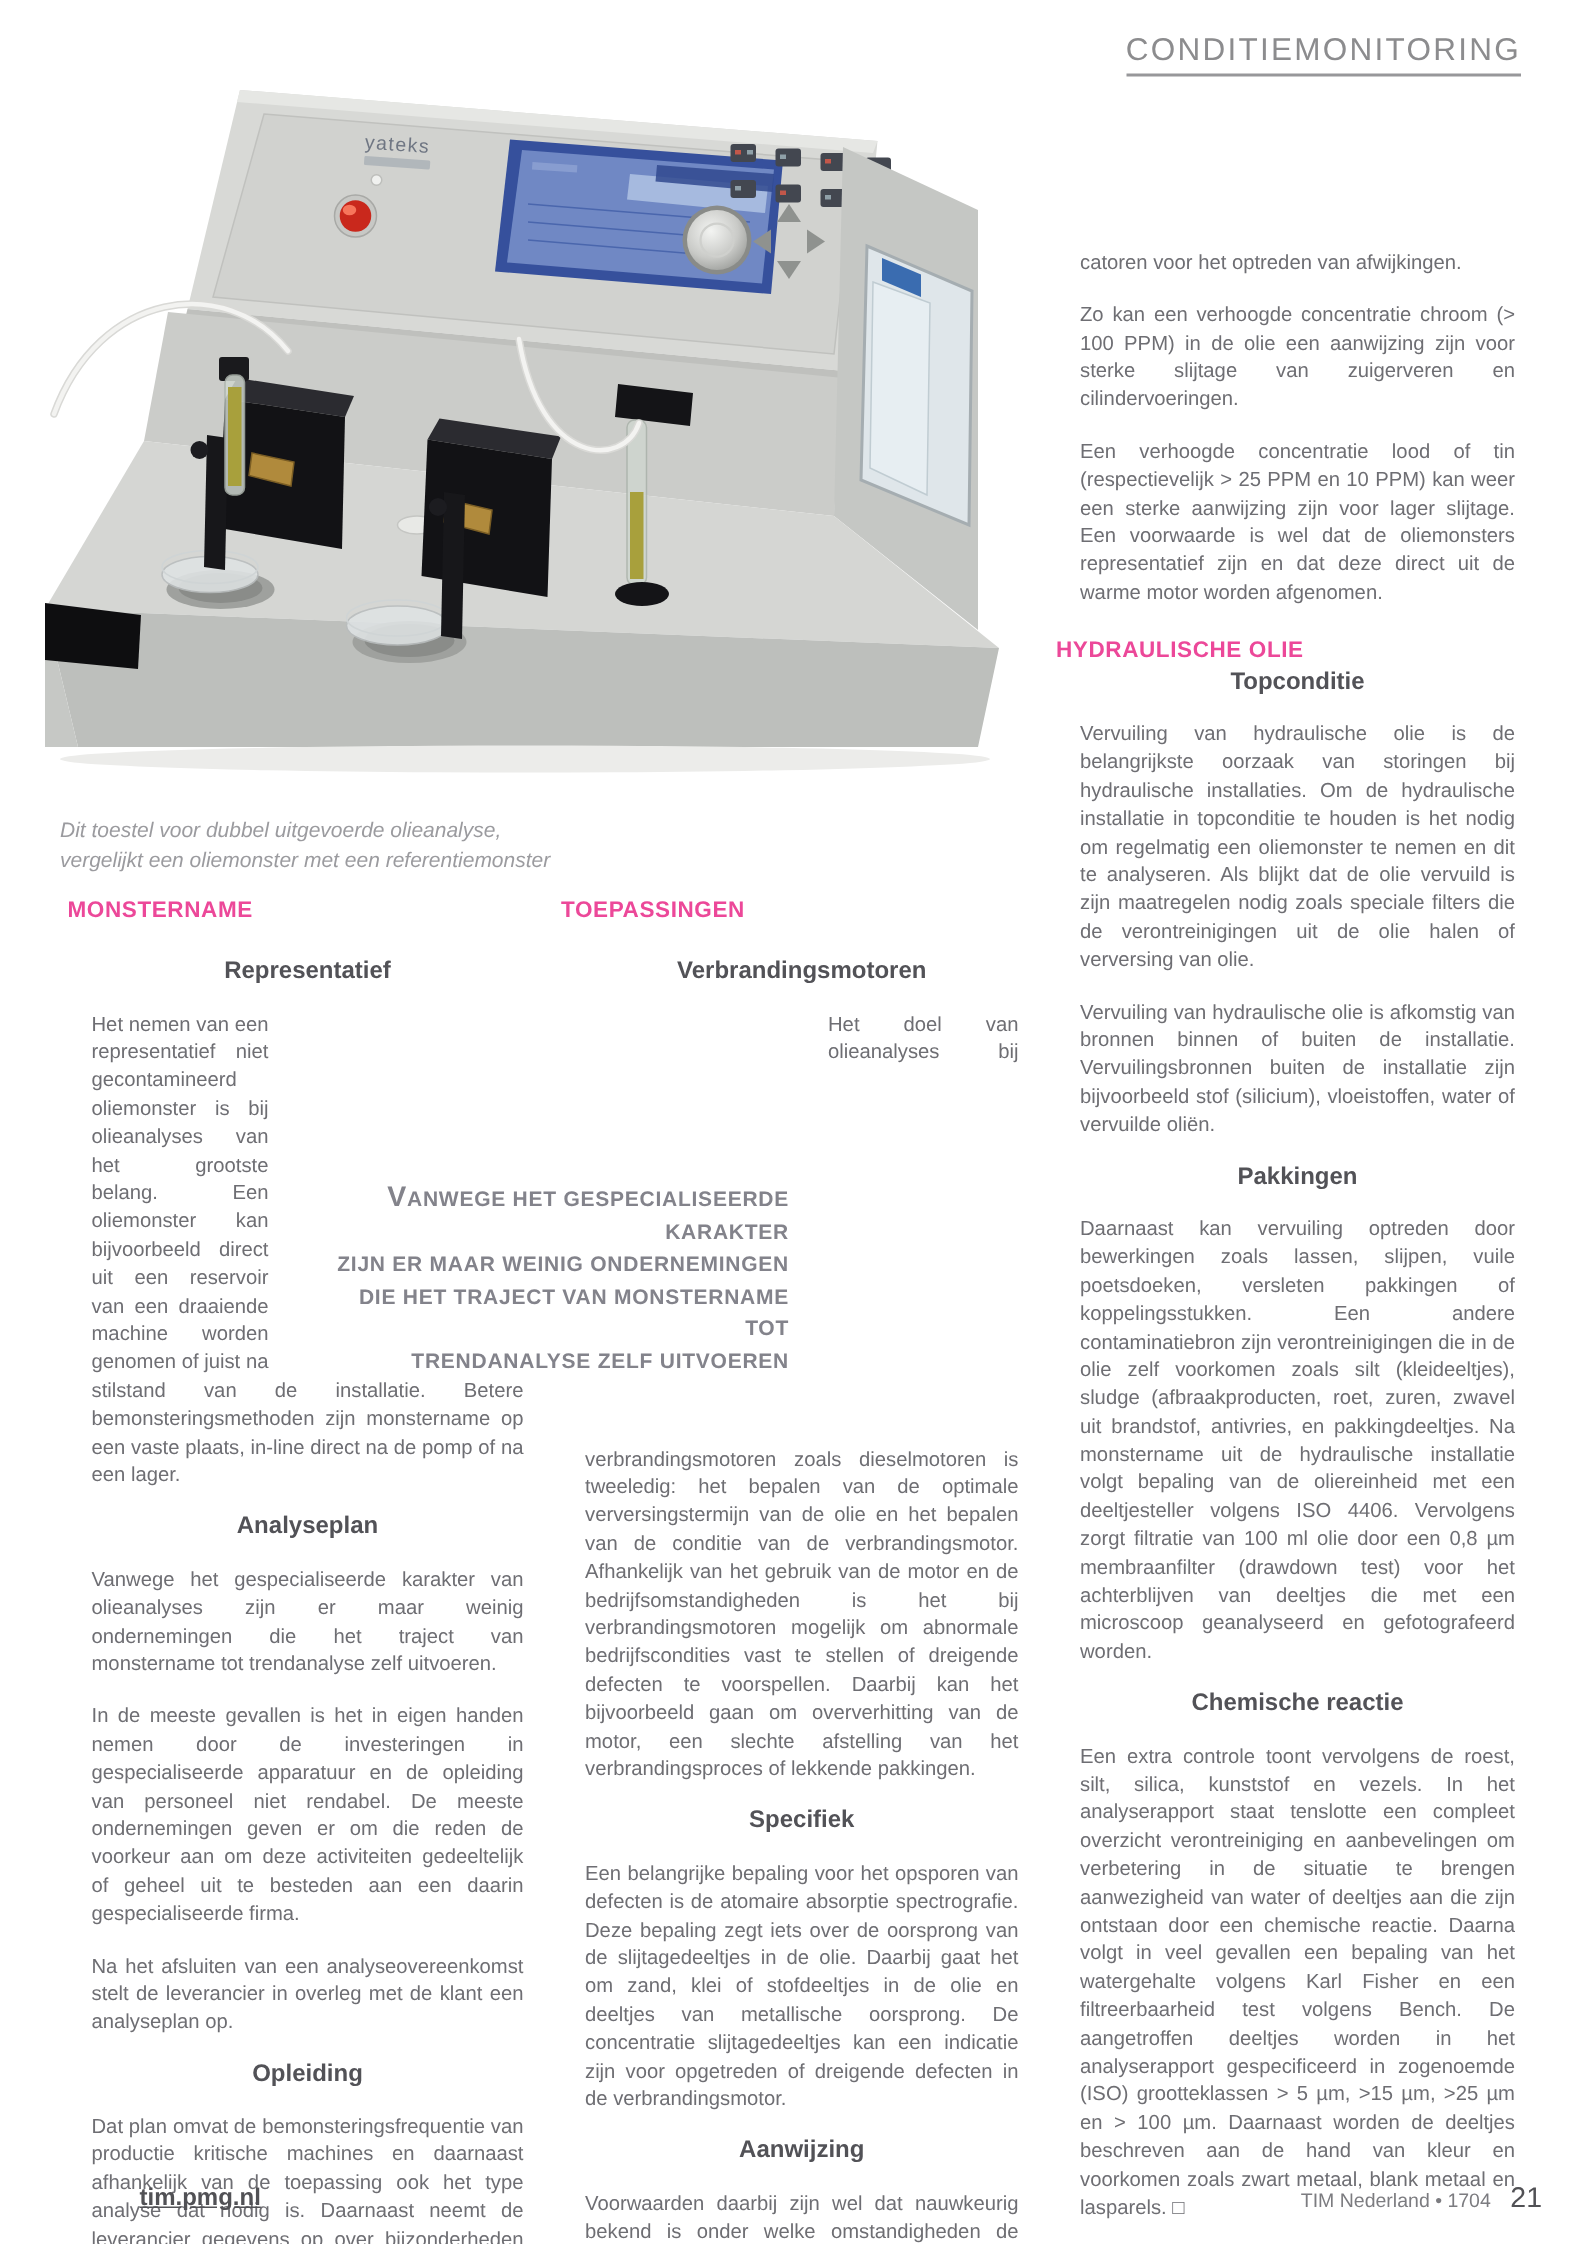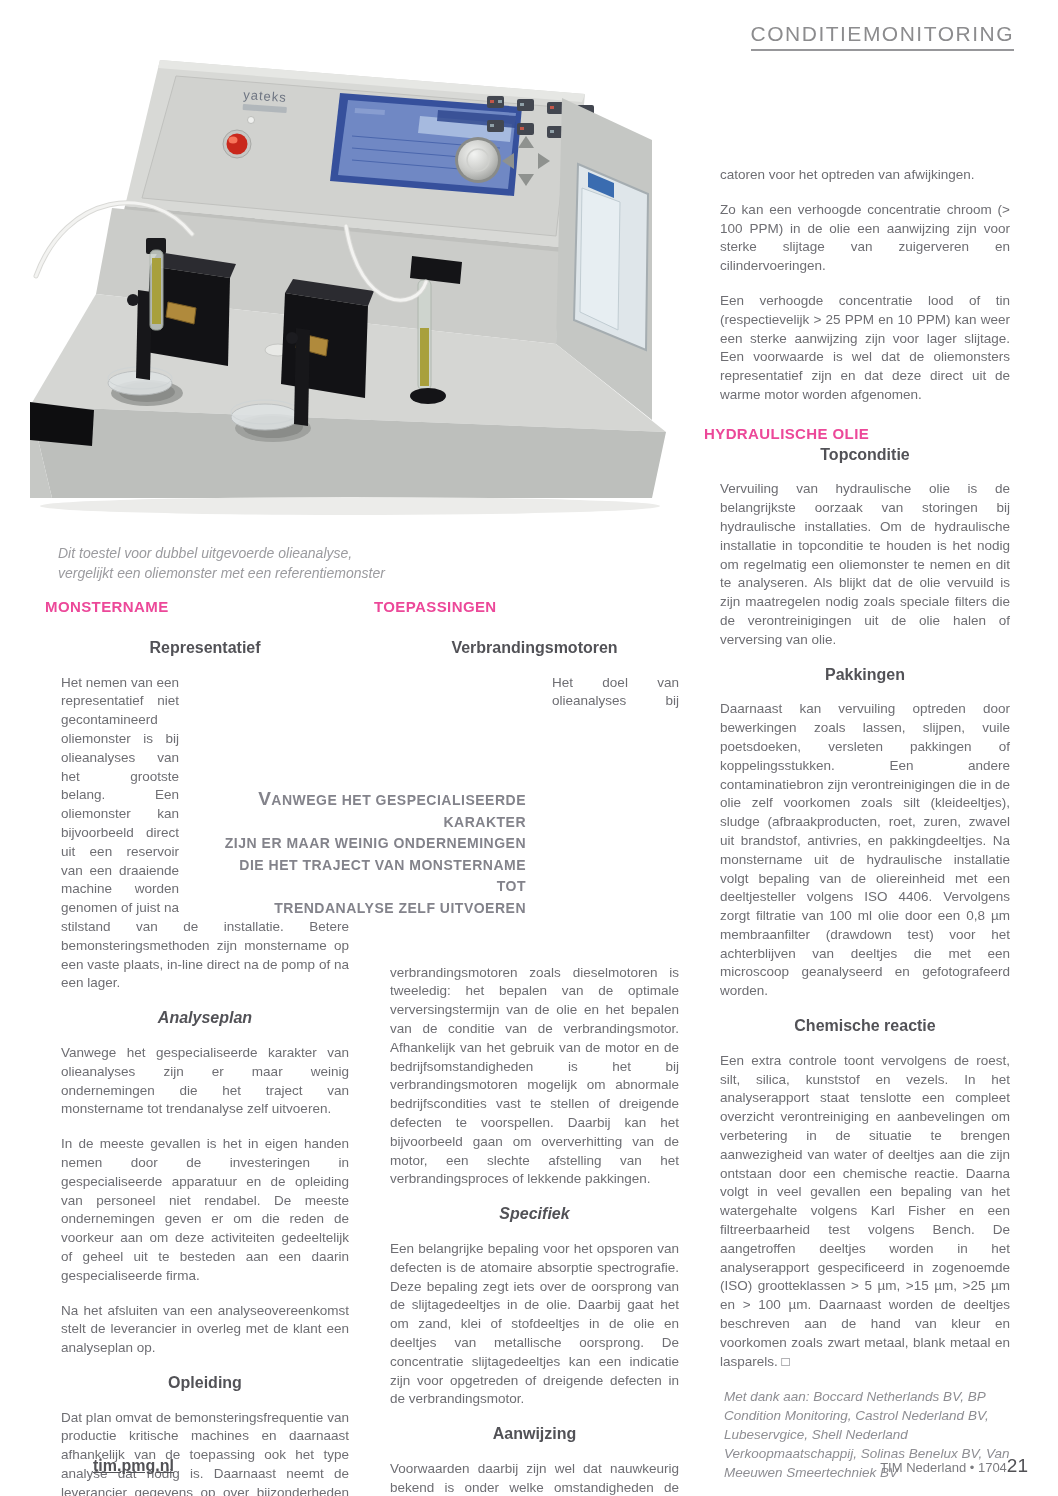--- a/index.html
+++ b/index.html
@@ -1,44 +1,44 @@
 <!DOCTYPE html>
 <html><head>
 <meta charset="utf-8">
 <style>
   html,body{margin:0;padding:0;background:#ffffff;}
   .page{position:relative;width:1058px;height:1496px;background:#fff;overflow:hidden;
         font-family:"Liberation Sans",sans-serif;}
   .header{position:absolute;top:22px;right:44px;font-size:21px;letter-spacing:1.5px;
           color:#8c8c8e;border-bottom:2px solid #97979a;padding-bottom:3px;font-weight:400;}
   .photo{position:absolute;left:30px;top:36px;width:660px;height:502px;}
-  .caption{position:absolute;left:58px;top:544px;font-style:italic;color:#9b9b9f;
+  .caption{position:absolute;left:40px;top:544px;font-style:italic;color:#9b9b9f;
            font-size:14px;line-height:19.5px;}
   .col{position:absolute;width:320px;font-size:13.5px;line-height:18.8px;color:#6e6e73;
        text-align:justify;}
   #col1{left:45px;top:598px;}
   #col2{left:374px;top:598px;width:321px;}
   #col3{left:704px;top:150px;width:322px;}
   .kicker{font-size:15px;font-weight:bold;color:#ec4899;letter-spacing:.4px;
           margin:0 0 22px 0;text-align:left;}
   .subhead{font-size:16px;font-weight:bold;color:#525257;margin:14px 0 4px 0;text-align:center;}
   .kicker + .subhead{margin-top:0;}
   .col p{margin:16px;}
   .spacer-r{float:right;width:160px;height:140px;margin:94px 0 6px 10px;}
   .spacer-l{float:left;width:152px;height:190px;margin:94px 10px 6px 0;}
-  .clear{clear:both;font-style:italic;}
+  .clear{clear:both;}
   .pullquote{position:absolute;left:208px;top:788px;width:318px;text-align:right;
              font-weight:bold;color:#83838b;font-size:14px;line-height:21.5px;
              letter-spacing:.5px;}
   .pullquote .pq-line:first-child::first-letter{font-size:19px;}
   .credits{margin-top:16px;text-align:left;font-style:italic;color:#8e8e93;
            font-size:13.5px;line-height:19px;margin-left:20px;}
   .footer-site{position:absolute;left:45px;top:1457px;font-size:16px;font-weight:bold;
                color:#515155;text-decoration:underline;cursor:pointer;margin-left:48px;}
-  .footer-right{position:absolute;right:30px;top:1455px;display:flex;align-items:baseline;}
+  .footer-right{position:absolute;right:30px;top:1455px;display:flex;align-items:baseline;gap:13px;}
   .footer-issue{font-size:13px;color:#7c7c80;}
   .footer-page{font-size:19px;color:#515155;}
 </style>
 </head>
 <body>
 
 <div class="page">
 
   <div class="header">CONDITIEMONITORING</div>
 
@@ -212,20 +212,21 @@
     <p>Voorwaarden daarbij zijn wel dat nauwkeurig bekend is onder welke omstandigheden de motor heeft gewerkt en uit welke legeringen de verschillende motoronderdelen bestaan. Op zich zegt de absolute concentratie metallische slijtagedeeltjes in de olie niet genoeg. Een trendmatige verhoging of plotselinge vermeerdering zijn daarbij belangrijkere indi-</p>
   </div>
 
   <div class="col" id="col3">
     <p>catoren voor het optreden van afwijkingen.</p>
     <p>Zo kan een verhoogde concentratie chroom (&gt; 100 PPM) in de olie een aanwijzing zijn voor sterke slijtage van zuigerveren en cilindervoeringen.</p>
     <p>Een verhoogde concentratie lood of tin (respectievelijk &gt; 25 PPM en 10 PPM) kan weer een sterke aanwijzing zijn voor lager slijtage. Een voorwaarde is wel dat de oliemonsters representatief zijn en dat deze direct uit de warme motor worden afgenomen.</p>
     <div class="kicker" style="margin:20px 0 2px 0;">HYDRAULISCHE OLIE</div>
     <div class="subhead">Topconditie</div>
     <p>Vervuiling van hydraulische olie is de belangrijkste oorzaak van storingen bij hydraulische installaties. Om de hydraulische installatie in topconditie te houden is het nodig om regelmatig een oliemonster te nemen en dit te analyseren. Als blijkt dat de olie vervuild is zijn maatregelen nodig zoals speciale filters die de verontreinigingen uit de olie halen of verversing van olie.</p>
+    <p>Vervuiling van hydraulische olie is afkomstig van bronnen binnen of buiten de installatie. Vervuilingsbronnen buiten de installatie zijn bijvoorbeeld stof (silicium), vloeistoffen, water of vervuilde oliën.</p>
     <div class="subhead">Pakkingen</div>
     <p>Daarnaast kan vervuiling optreden door bewerkingen zoals lassen, slijpen, vuile poetsdoeken, versleten pakkingen of koppelingsstukken. Een andere contaminatiebron zijn verontreinigingen die in de olie zelf voorkomen zoals silt (kleideeltjes), sludge (afbraakproducten, roet, zuren, zwavel uit brandstof, antivries, en pakkingdeeltjes. Na monstername uit de hydraulische installatie volgt bepaling van de oliereinheid met een deeltjesteller volgens ISO 4406. Vervolgens zorgt filtratie van 100 ml olie door een 0,8 µm membraanfilter (drawdown test) voor het achterblijven van deeltjes die met een microscoop geanalyseerd en gefotografeerd worden.</p>
     <div class="subhead">Chemische reactie</div>
     <p>Een extra controle toont vervolgens de roest, silt, silica, kunststof en vezels. In het analyserapport staat tenslotte een compleet overzicht verontreiniging en aanbevelingen om verbetering in de situatie te brengen aanwezigheid van water of deeltjes aan die zijn ontstaan door een chemische reactie. Daarna volgt in veel gevallen een bepaling van het watergehalte volgens Karl Fisher en een filtreerbaarheid test volgens Bench. De aangetroffen deeltjes worden in het analyserapport gespecificeerd in zogenoemde (ISO) grootteklassen &gt; 5 µm, &gt;15 µm, &gt;25 µm en &gt; 100 µm. Daarnaast worden de deeltjes beschreven aan de hand van kleur en voorkomen zoals zwart metaal, blank metaal en lasparels. □</p>
     <div class="credits">Met dank aan: Boccard Netherlands BV, BP Condition Monitoring, Castrol Nederland BV, Lubeservgice, Shell Nederland Verkoopmaatschappij, Solinas Benelux BV, Van Meeuwen Smeertechniek BV</div>
   </div>
 
   <a class="footer-site">tim.pmg.nl</a>
   <div class="footer-right">
     <span class="footer-issue">TIM Nederland • 1704</span>

